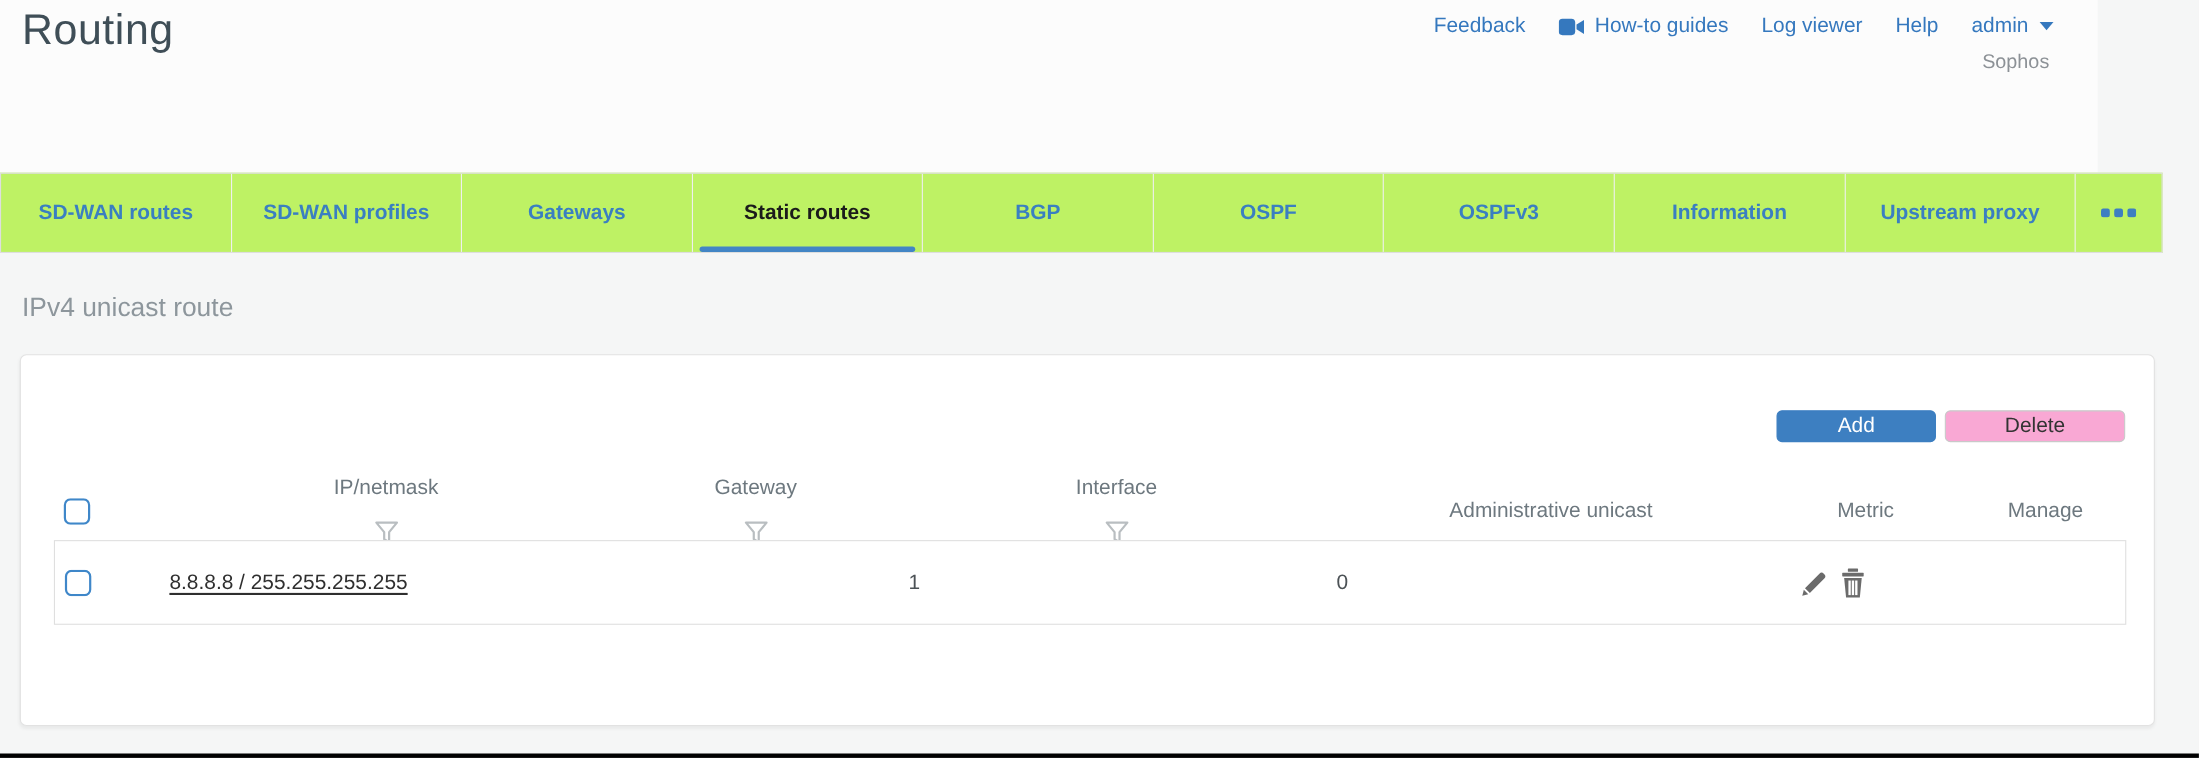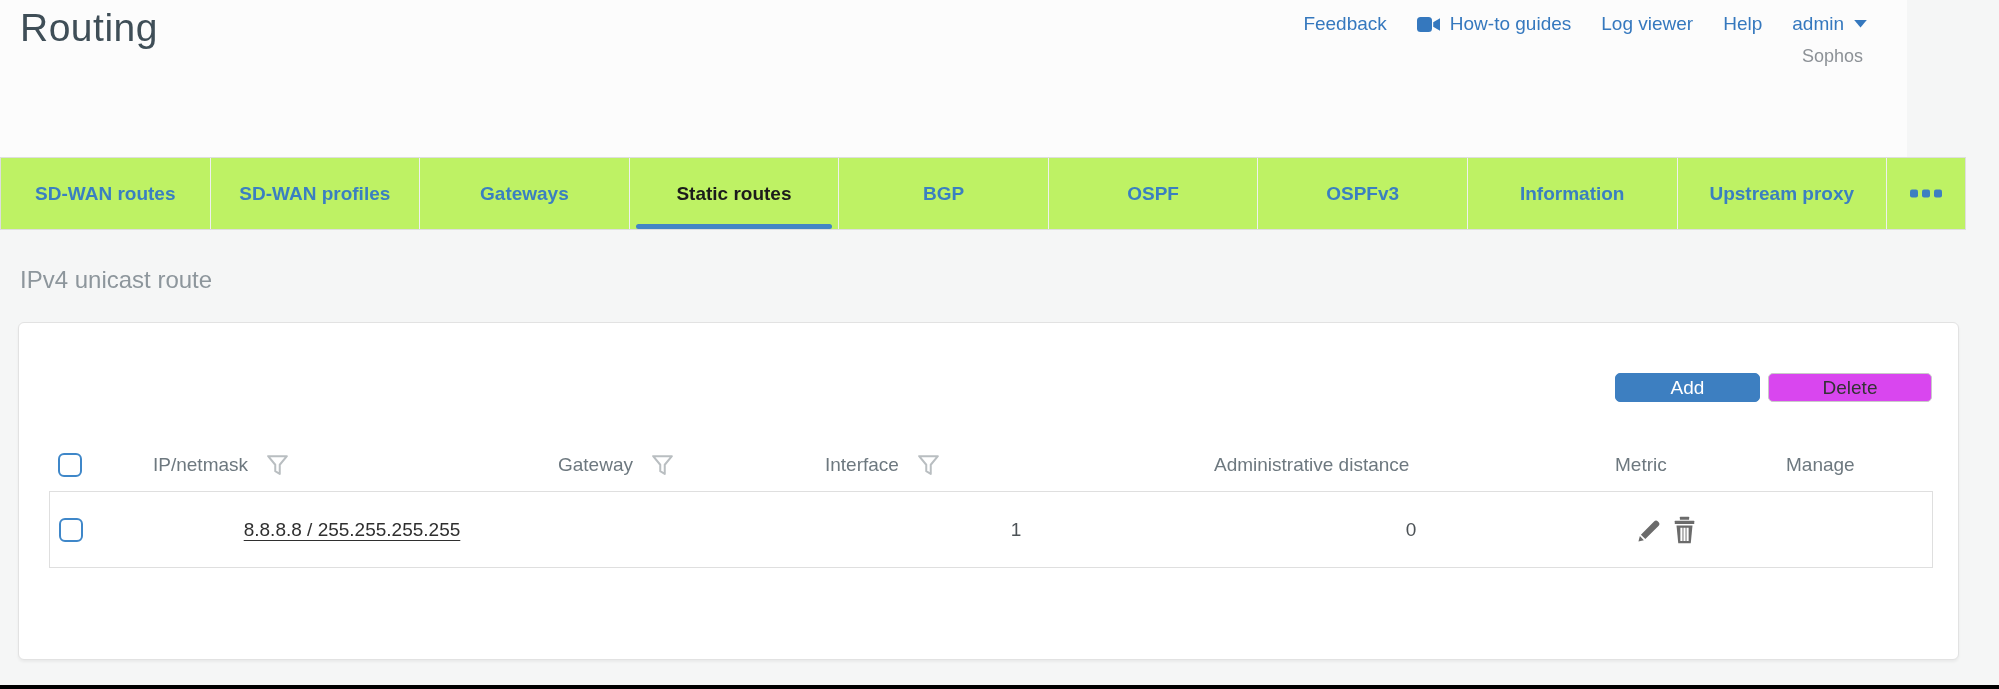--- a/index.html
+++ b/index.html
@@ -68,35 +68,35 @@
     font-family:"Liberation Sans", sans-serif;
     font-size:19px; border-radius:5px; cursor:pointer;
     display:flex; align-items:center; justify-content:center;
   }
   .btn-add {
     right:198px; width:145px;
     background:#3d7fc1; color:#ffffff; border:1px solid #3d7fc1;
   }
   .btn-delete {
     right:26px; width:164px;
-    background:#d946ef; color:#333333; border:1px solid #c9c9c9;
+    background:#f9a8d4; color:#333333; border:1px solid #c9c9c9;
   }
 
   .grid {
     position:absolute; left:30px; width:1884px;
     display:grid;
     grid-template-columns:95px 405px 267px 389px 401px 171px 1fr;
     align-items:center;
   }
   .thead { top:116px; height:52px; }
   .trow  { top:168px; height:77px; background:#fff; border:1px solid #dfdfdf; }
 
   .cell { display:flex; align-items:center; gap:17px; padding-left:9px; overflow:hidden; }
-  .th { color:#6d787f; font-size:19px; font-weight:400; }
-  .td { color:#4c5256; font-size:19px;justify-content:center; }
+  .th { color:#6d787f; font-size:19px; font-weight:400;flex-direction:column; }
+  .td { color:#4c5256; font-size:19px; }
 
   .checkbox {
     width:24px; height:24px; border:2.5px solid #3f87c9;
     border-radius:6px; background:#fff; cursor:pointer;
   }
   .ip-link {
     color:#2f2f2f; text-decoration:underline;
     text-underline-offset:4px; text-decoration-thickness:1.5px;
     cursor:pointer;
   }
@@ -219,21 +219,21 @@
       </div>
       <div class="cell th">
         <span>Interface</span>
         <span class="icon-btn">
           <svg width="25" height="25" viewBox="0 0 20 20" fill="none" stroke="#b9bec1" stroke-width="1.6" stroke-linejoin="round">
               <path d="M2.5 2.5h15l-5.7 6.9v7.4l-3.6-2.3V9.4z"></path>
             </svg>
         </span>
       </div>
       <div class="cell th">
-        <span>Administrative distance</span>
+        <span>Administrative unicast</span>
       </div>
       <div class="cell th">
         <span>Metric</span>
       </div>
       <div class="cell th">
         <span>Manage</span>
       </div>
     </div>
 
     <div class="grid trow">

